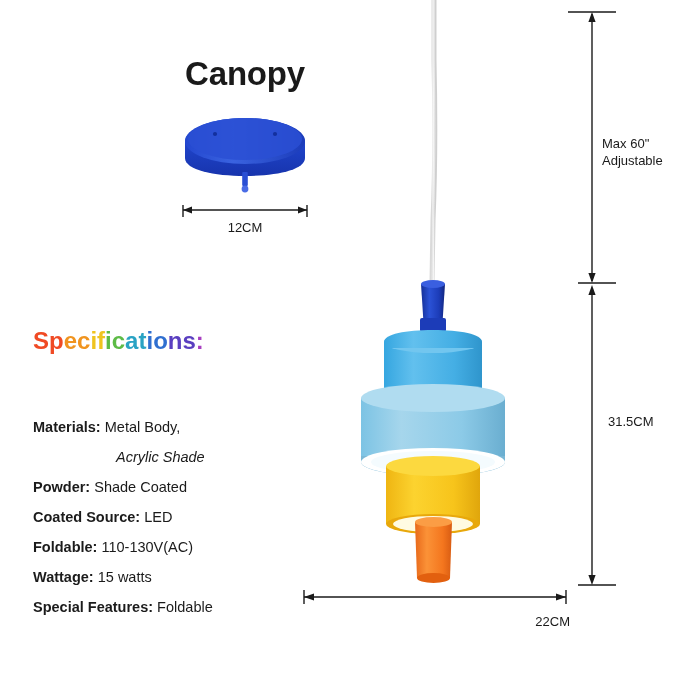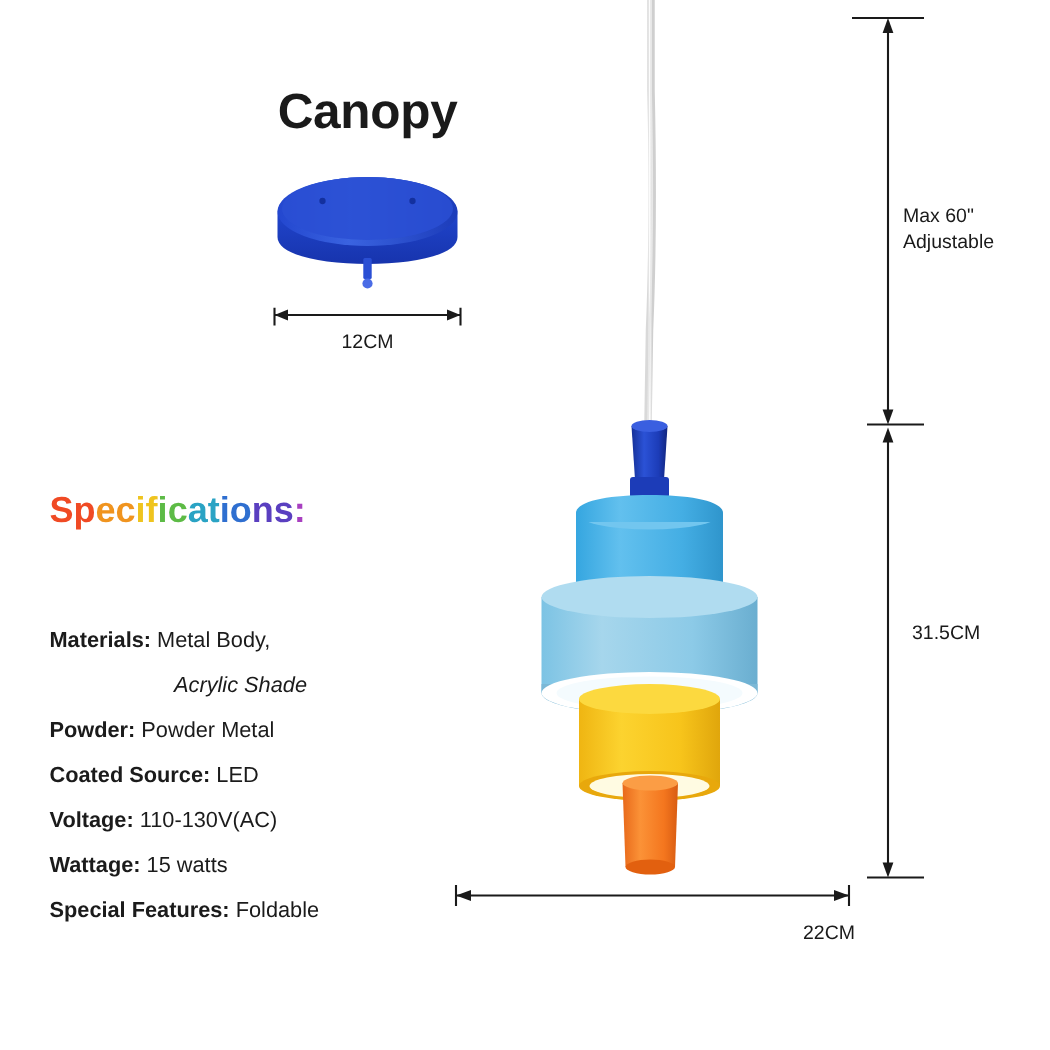--- a/index.html
+++ b/index.html
@@ -194,28 +194,28 @@
   </div>
 
   <div class="spec-list">
     <div class="spec-row">
       <b>Materials:</b>
       <span>Metal Body,</span>
     </div>
     <div class="spec-cont">Acrylic Shade</div>
     <div class="spec-row">
       <b>Powder:</b>
-      <span>Powder Metal</span>
+      <span>Shade Coated</span>
     </div>
     <div class="spec-row">
       <b>Coated Source:</b>
       <span>LED</span>
     </div>
     <div class="spec-row">
-      <b>Voltage:</b>
+      <b>Foldable:</b>
       <span>110-130V(AC)</span>
     </div>
     <div class="spec-row">
       <b>Wattage:</b>
       <span>15 watts</span>
     </div>
     <div class="spec-row">
       <b>Special Features:</b>
       <span>Foldable</span>
     </div>

